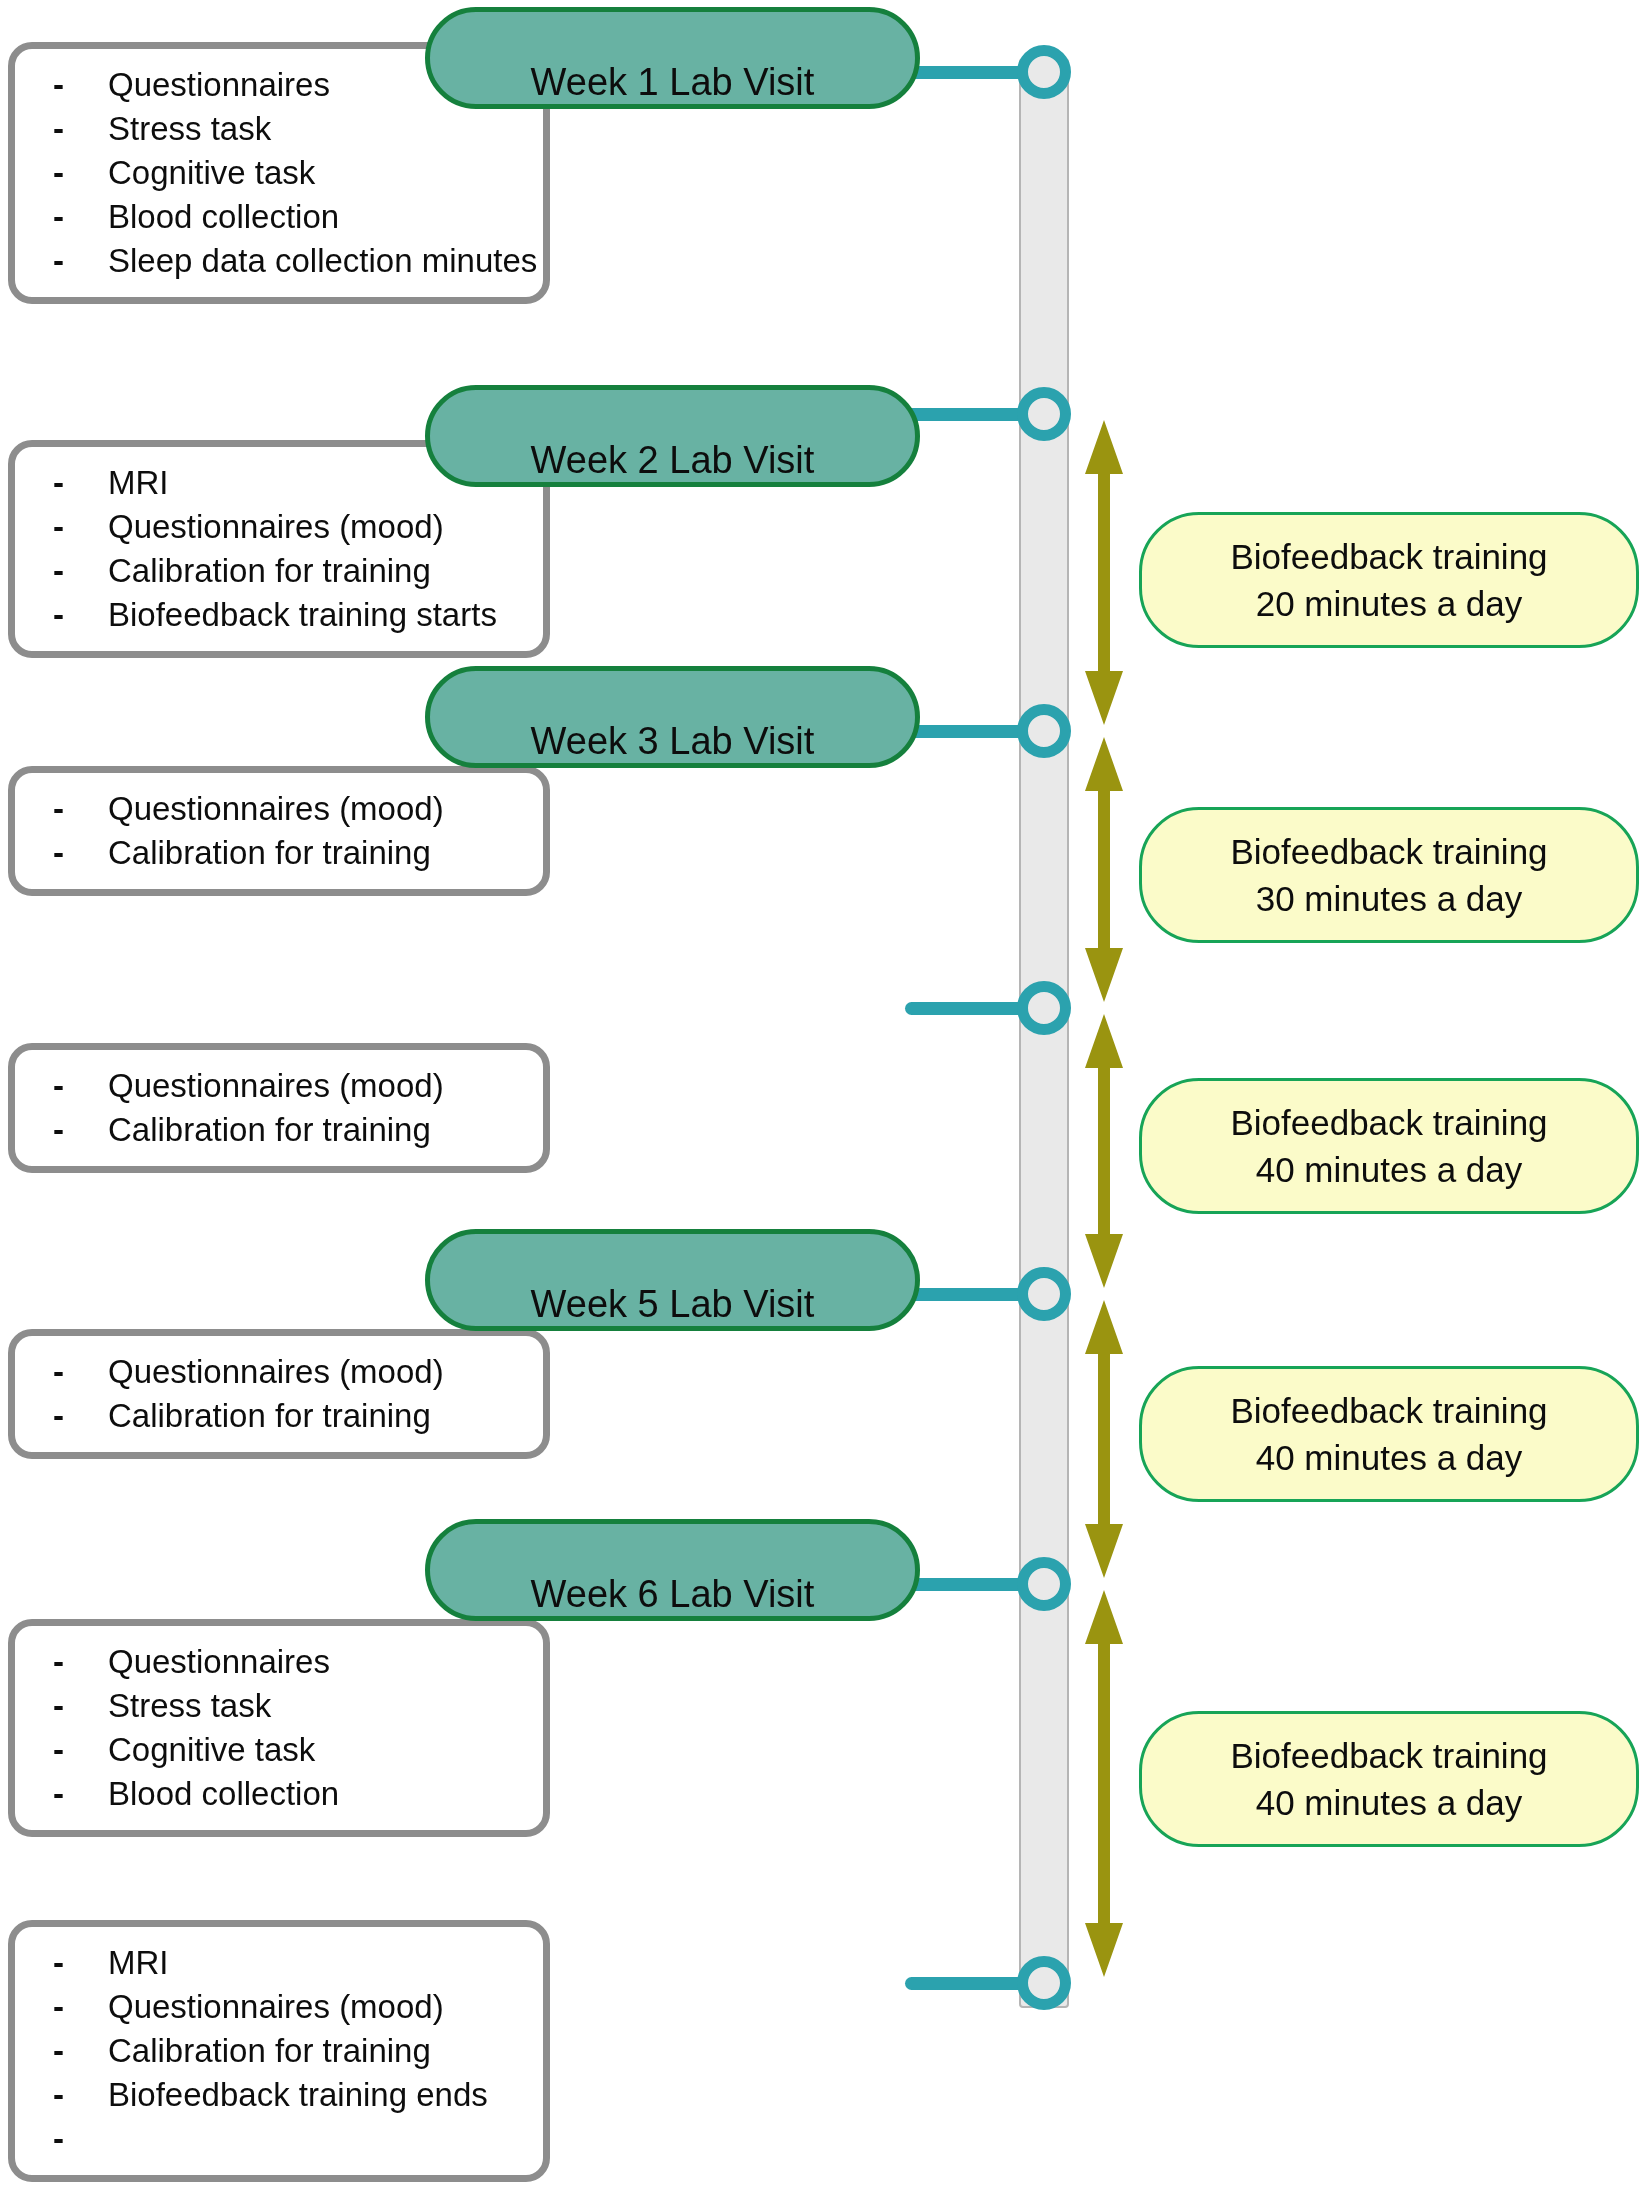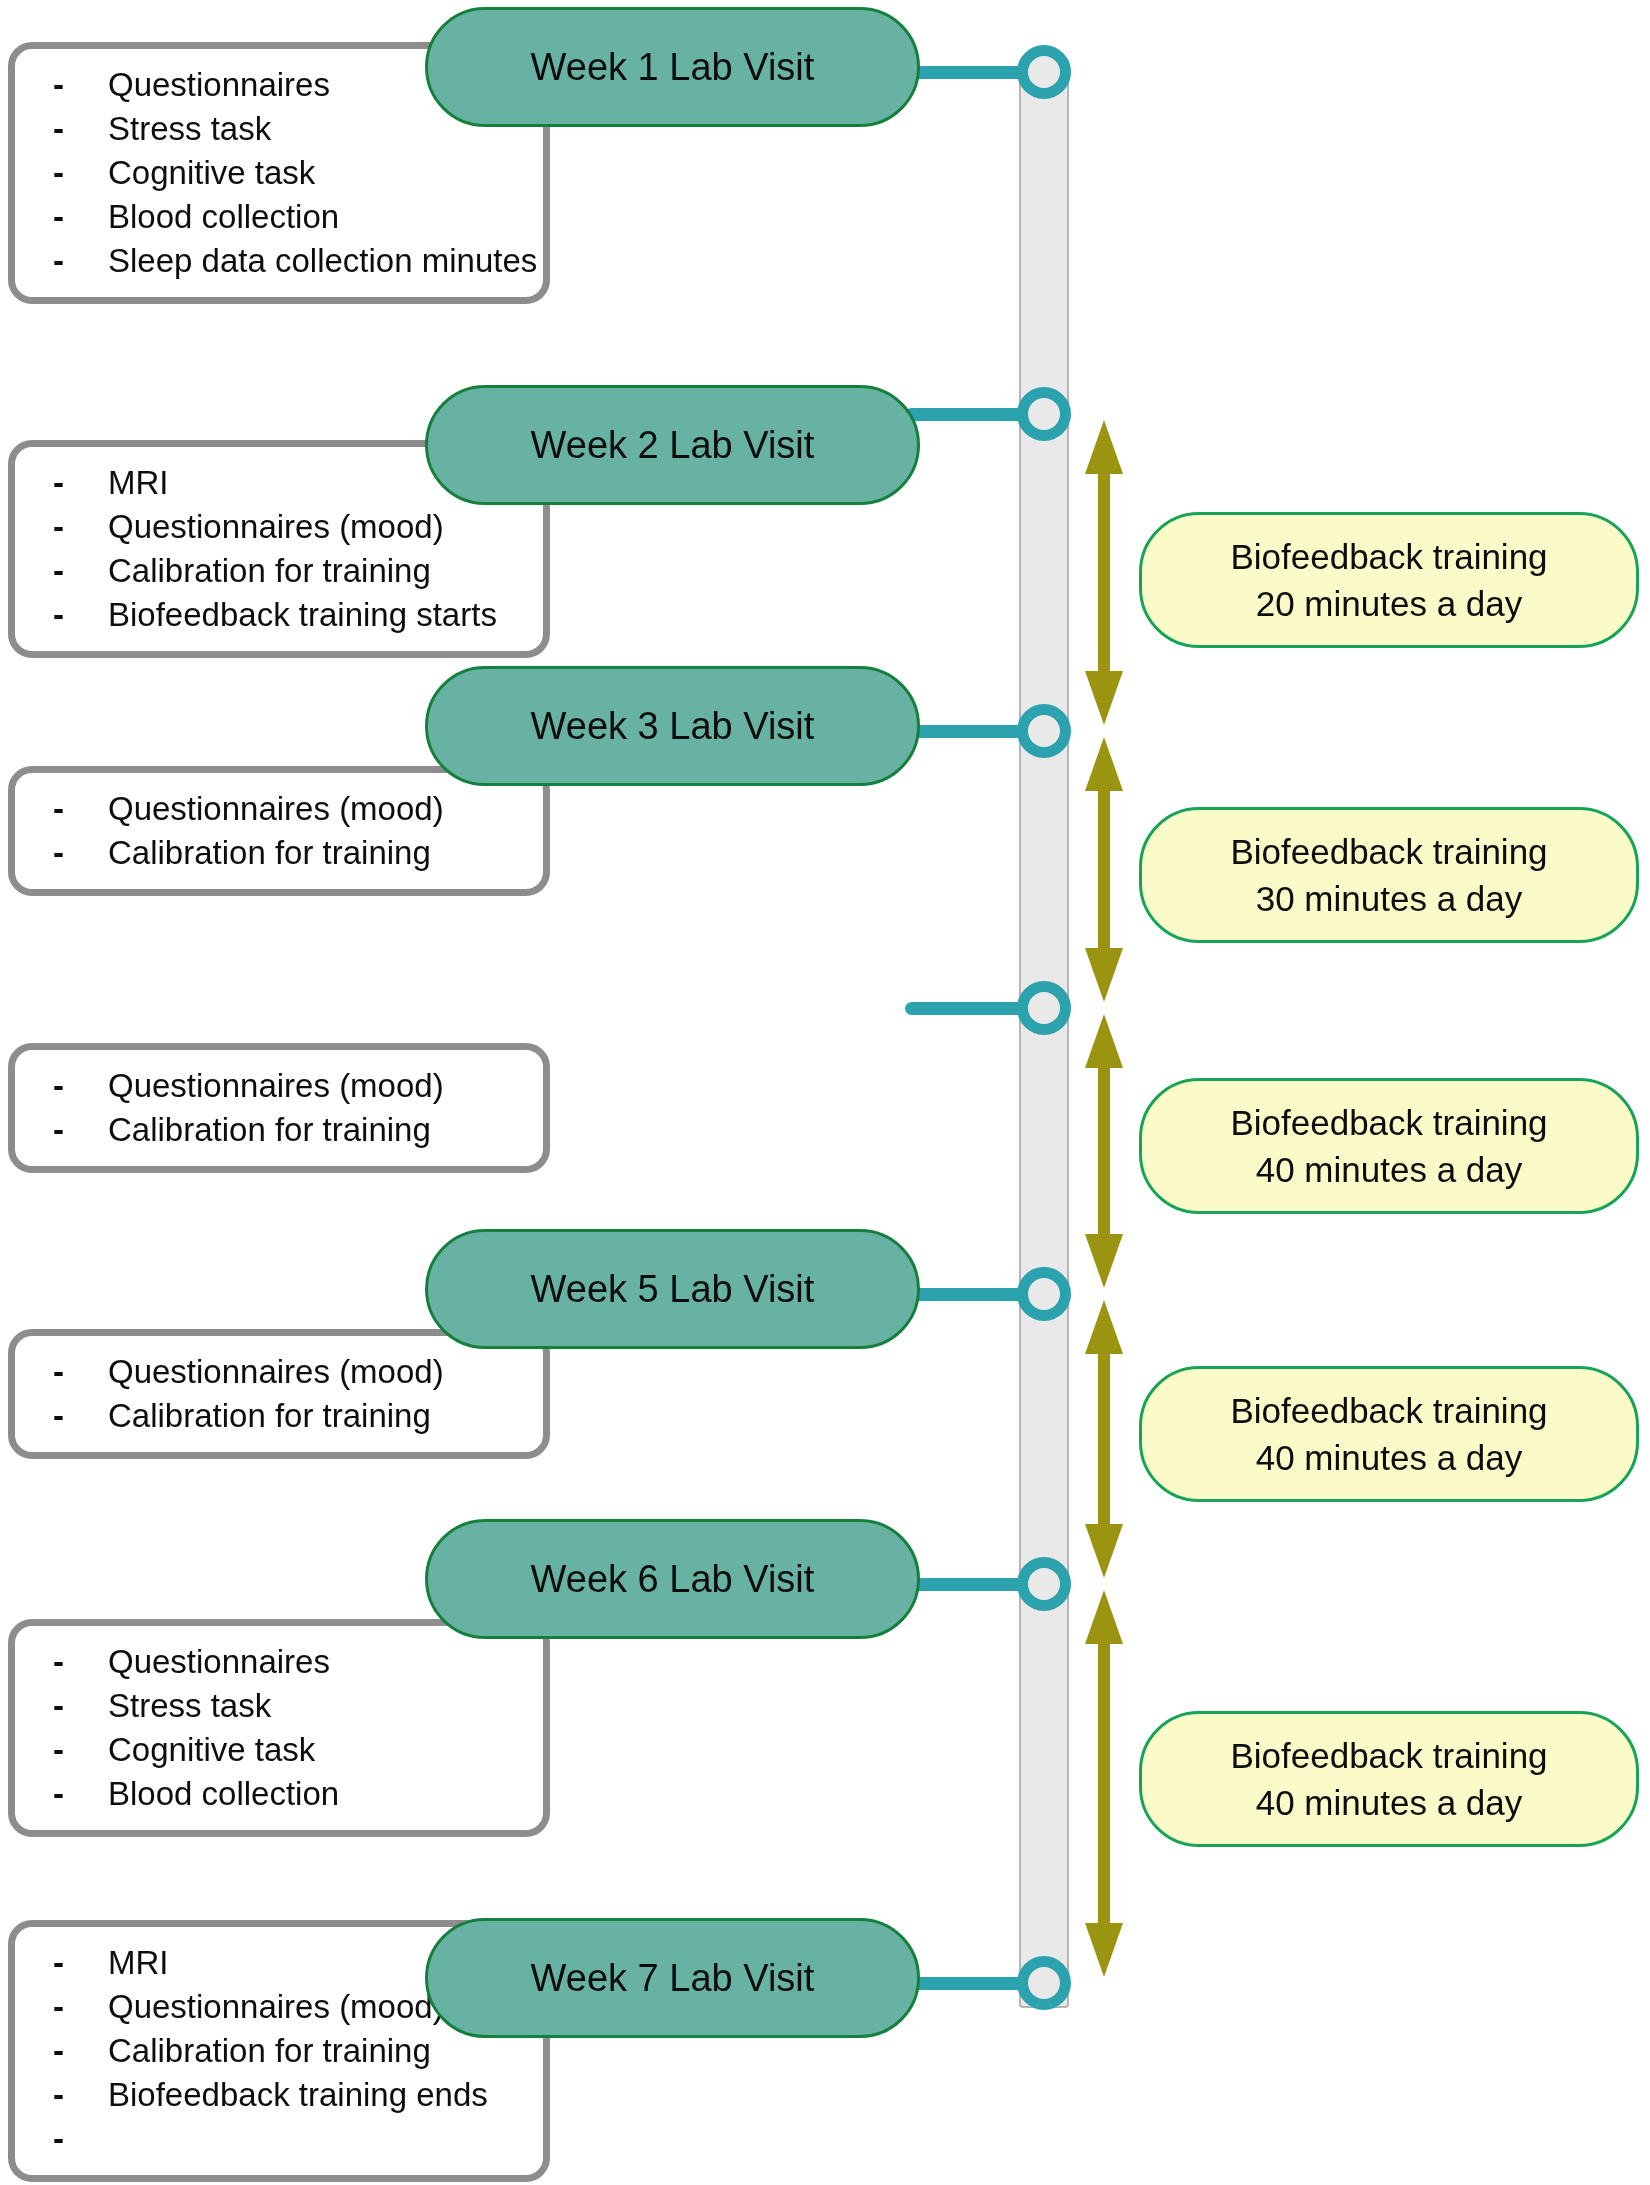--- a/index.html
+++ b/index.html
@@ -47,27 +47,27 @@
   .detail-dash {
     width: 55px;
     padding-left: 38px;
     flex: 0 0 auto;
     font-weight: bold;
   }
 
   
   .pill {
     left: 425px;
-    width: 495px; height: 120px;
+    width: 495px; height: 102px;
     background: #68b2a3;
-    border: 3px solid #15803d;
+    border: 5px solid #15803d;
     border-radius: 65px;
     box-sizing: border-box;
     display: flex;
-    align-items: center;
+    align-items: flex-end;
     justify-content: center;
     font-size: 38px;
     z-index: 4;
   }
 
   
   .connector {
     left: 905px;
     width: 139px; height: 13px;
     background: #2ba2ae;
@@ -242,23 +242,20 @@
       </div>
       <div class="detail-row">
         <span class="detail-dash">-</span>
         <span class="detail-text">Biofeedback training ends</span>
       </div>
       <div class="detail-row">
         <span class="detail-dash">-</span>
       </div>
     </div>
     <div class="abs connector" style="top: 1977px;"></div>
-    <div class="abs pill" style="top: 1918px;">
-      <span>Week 7 Lab Visit</span>
-    </div>
     <div class="abs node" style="top: 1956px;"></div>
     <svg width="38" height="305" viewBox="0 0 38 305" class="abs interval-arrow" style="top: 420px;">
       <polygon points="19,0 38,54 25,54 25,251 38,251 19,305 0,251 13,251 13,54 0,54" fill="#9a9410"></polygon>
     </svg>
     <svg width="38" height="265" viewBox="0 0 38 265" class="abs interval-arrow" style="top: 737px;">
       <polygon points="19,0 38,54 25,54 25,211 38,211 19,265 0,211 13,211 13,54 0,54" fill="#9a9410"></polygon>
     </svg>
     <svg width="38" height="274" viewBox="0 0 38 274" class="abs interval-arrow" style="top: 1014px;">
       <polygon points="19,0 38,54 25,54 25,220 38,220 19,274 0,220 13,220 13,54 0,54" fill="#9a9410"></polygon>
     </svg>

